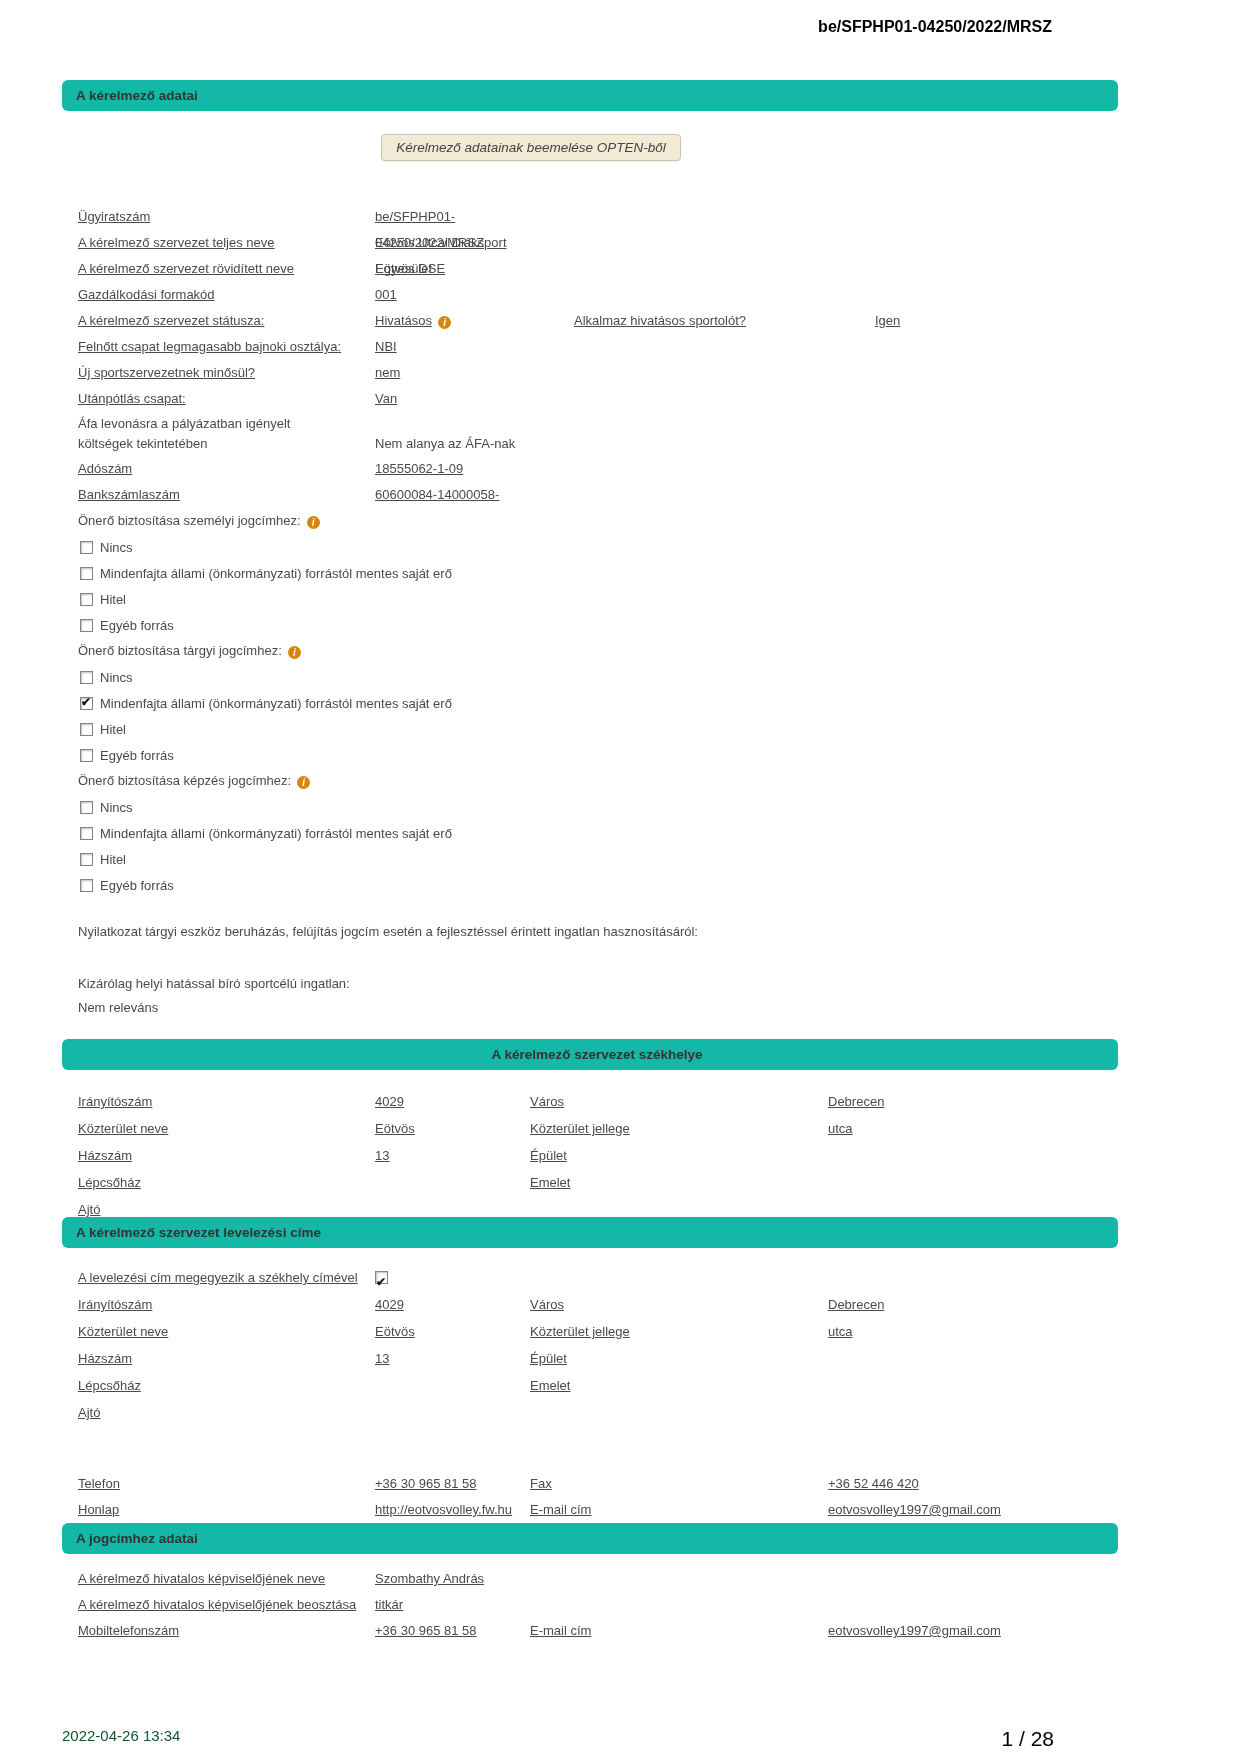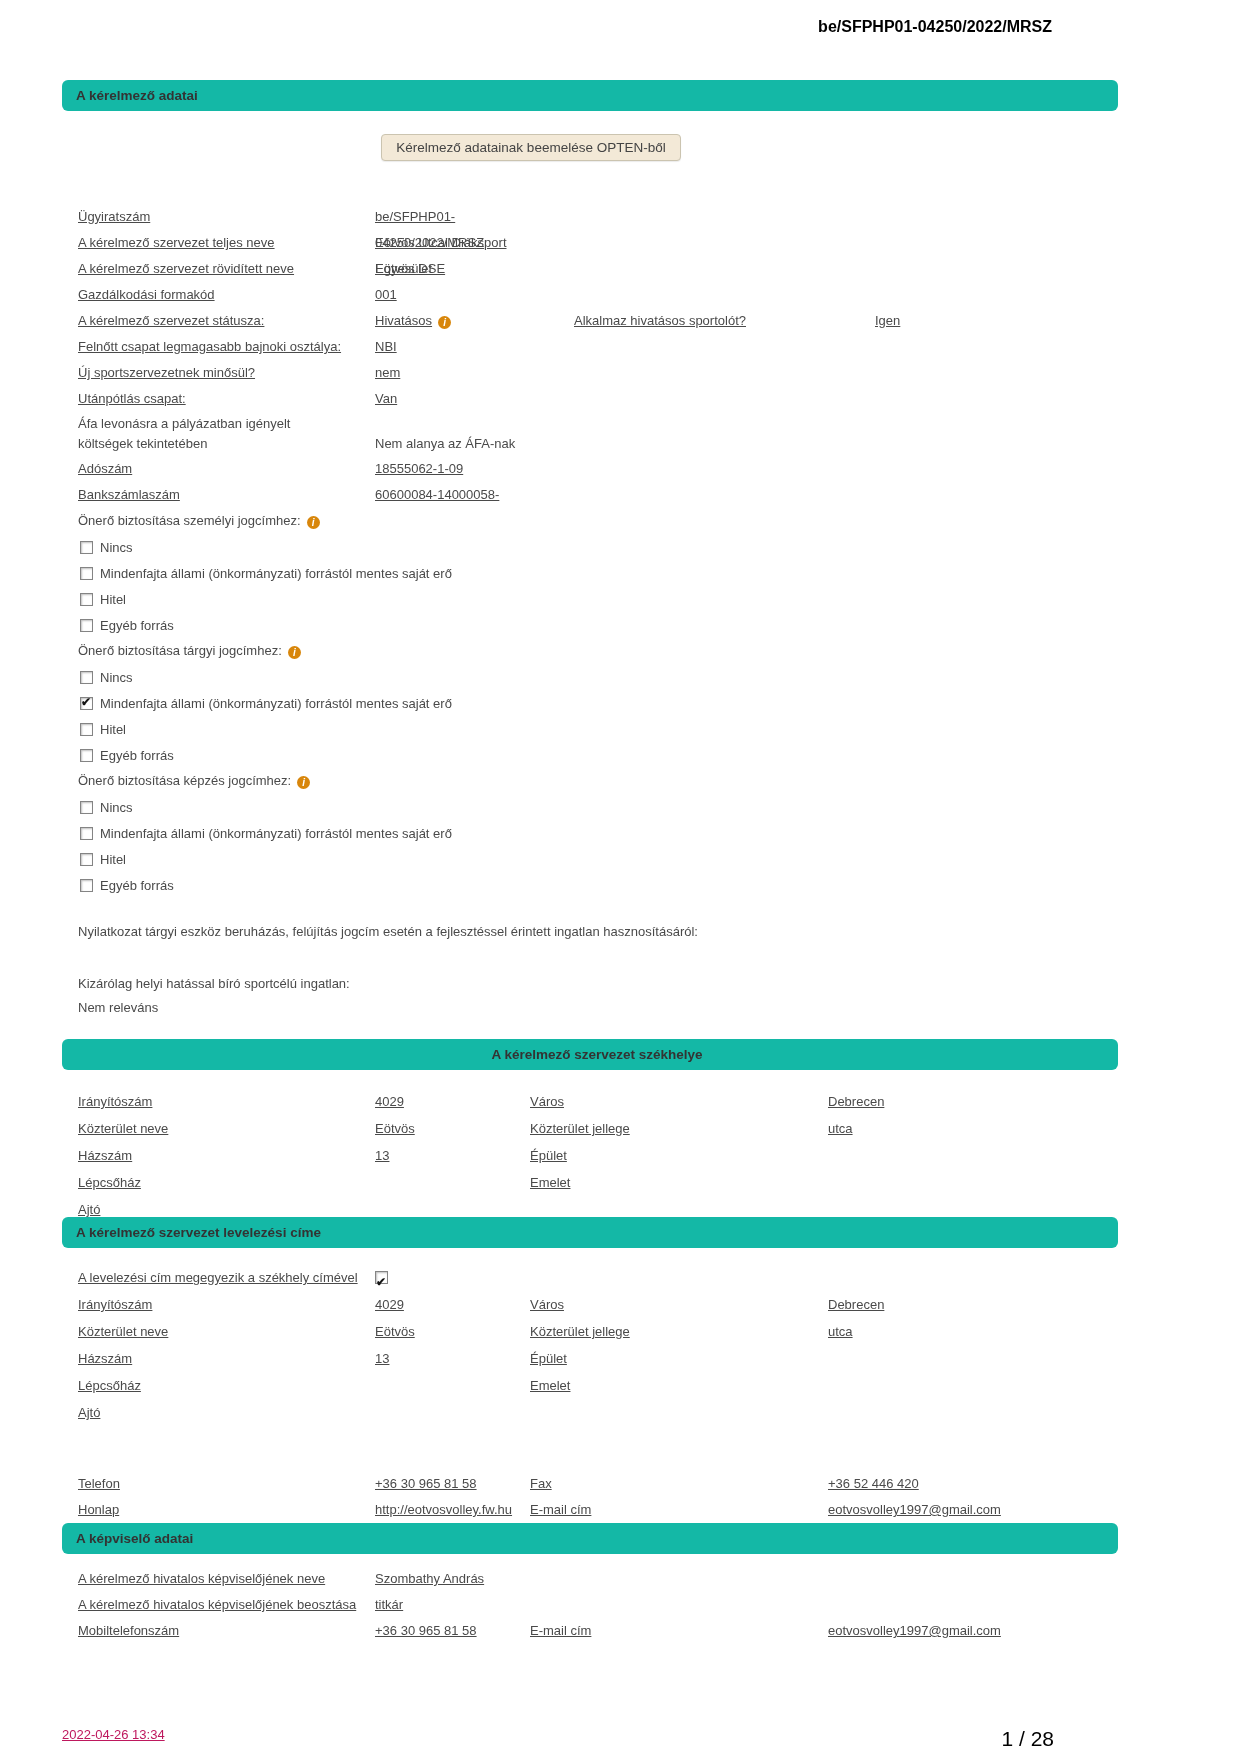--- a/index.html
+++ b/index.html
@@ -23,20 +23,21 @@
   #bar2 { margin-top:19px;text-align:center; }
   #bar3 { margin-top:-6px; }
   #bar4 { margin-top:0px; }
 
   .btnwrap { margin-top:23px; height:28px; text-align:center; position:relative; left:-59px; }
   .opten-btn {
     display:inline-block; background:#f3e9d7; border:1px solid #cbc4b0; border-radius:4px;
     font-size:13.5px; color:#444; padding:5px 14px; cursor:pointer;
     box-shadow:0 1px 1px rgba(0,0,0,0.08);
     font-family:"Liberation Sans", sans-serif;
+    font-style:italic;
   }
 
   .rows1 { margin-top:42px; }
   .frow {
     display:grid; grid-template-columns:297px 155px 298px 1fr;
     padding-left:16px; height:26px; line-height:26px; font-size:13px;text-decoration:underline;
   }
   .frow.status { grid-template-columns:297px 199px 301px 1fr; }
   .frow.addr  { height:27px; line-height:27px; }
   .vatrow {
@@ -60,21 +61,21 @@
     background:#d8860b; color:#fff; font-size:10px; font-weight:bold; font-style:italic;
     text-align:center; line-height:13px; margin-left:6px; vertical-align:-1px;
   }
   .stmt { margin-top:22px; padding-left:16px; font-size:13px; line-height:24px; }
   .local { margin-top:28px; padding-left:16px; font-size:13px; line-height:24px; }
   .mt18 { margin-top:18px; }
   .mt16 { margin-top:16px; }
   .mt20 { margin-top:20px; }
   .mt12 { margin-top:12px; }
 
-  .footer-left  { position:absolute; left:62px;  top:1727px; font-size:13px; color:#be185d;text-decoration:underline; }
+  .footer-left  { position:absolute; left:62px;  top:1727px; font-size:15px; color:#14532d; }
   .footer-right { position:absolute; right:186px; top:1727px; font-size:21px; color:#000; }
 </style>
 </head>
 <body>
 
 <div class="doc-ref">be/SFPHP01-04250/2022/MRSZ</div>
 
 <div class="content">
 
   <div class="secbar" id="bar1">A kérelmező adatai</div>
@@ -298,21 +299,21 @@
       <span>+36 52 446 420</span>
     </div>
     <div class="frow">
       <span>Honlap</span>
       <span>http://eotvosvolley.fw.hu</span>
       <span>E-mail cím</span>
       <span>eotvosvolley1997@gmail.com</span>
     </div>
   </div>
 
-  <div class="secbar" id="bar4">A képviselő adatai</div>
+  <div class="secbar" id="bar4">A jogcímhez adatai</div>
 
   <div class="mt12">
     <div class="frow">
       <span>A kérelmező hivatalos képviselőjének neve</span>
       <span>Szombathy András</span>
     </div>
     <div class="frow">
       <span>A kérelmező hivatalos képviselőjének beosztása</span>
       <span>titkár</span>
     </div>

